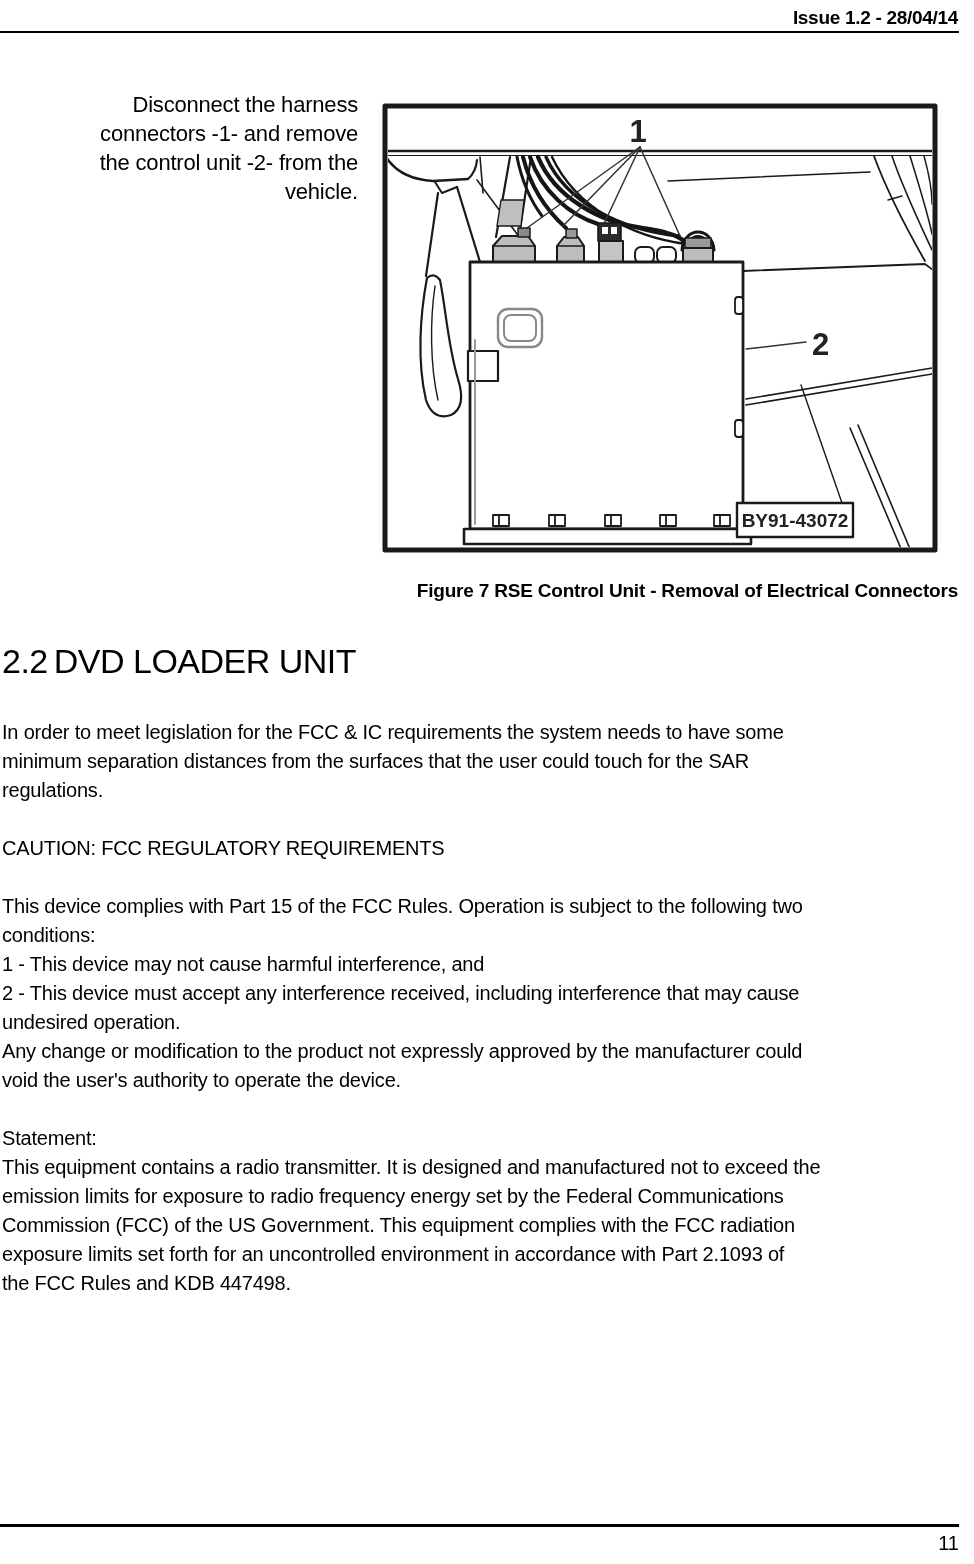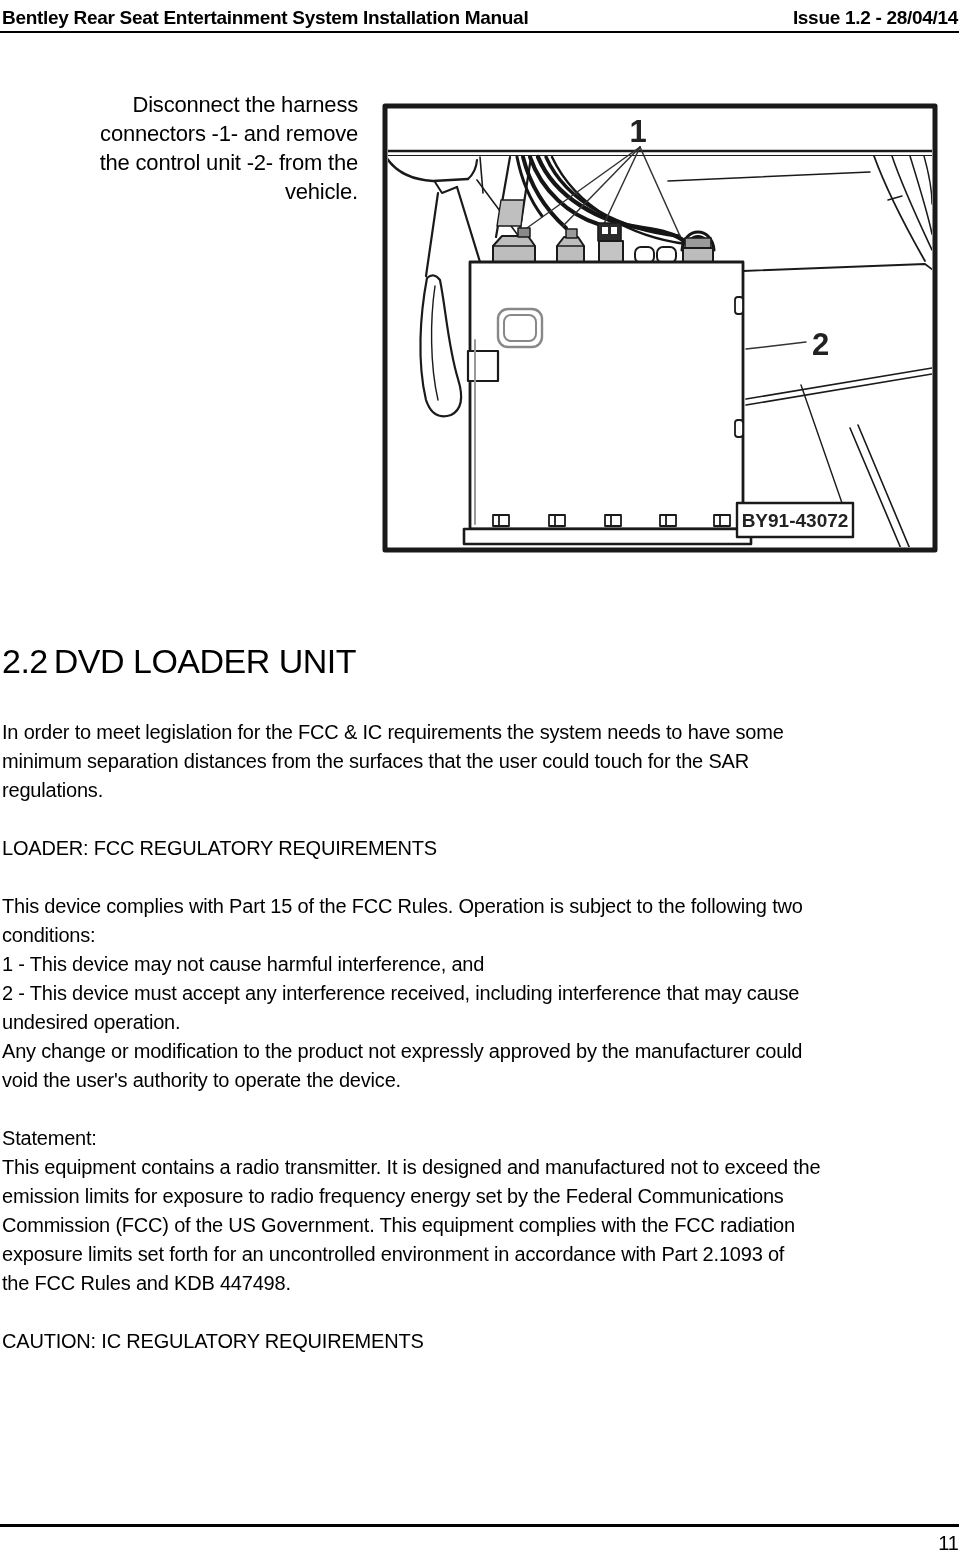--- a/index.html
+++ b/index.html
@@ -29,21 +29,20 @@
   .bodytext p.first{margin-top:10px;}
   .ftr-rule{position:absolute;left:0;top:1524px;width:959px;height:3px;background:#000;}
   .page-num{position:absolute;left:0;top:1532px;width:959px;text-align:right;font-size:20px;}
   svg text{font-family:"Liberation Sans",sans-serif;}
 </style>
 </head>
 <body>
 
 <div class="page">
 
-  <div class="hdr-title">Bentley Rear Seat Entertainment System Installation Manual</div>
   <div class="hdr-issue">Issue 1.2 - 28/04/14</div>
   <div class="hdr-rule"></div>
 
   <div class="instruction">Disconnect the harness
 connectors -1- and remove
 the control unit -2- from the
 vehicle.</div>
 
   <div class="figure-wrap">
     <svg width="581" height="453" viewBox="0 0 581 453" fill="none" stroke-linecap="round" stroke-linejoin="round">
@@ -159,42 +158,42 @@
 
         <rect x="357" y="403" width="116" height="34" fill="#ffffff" stroke-width="2.4"></rect>
       </g>
 
       <text x="258" y="42" font-size="31" font-weight="600" fill="#222" text-anchor="middle" stroke="none">1</text>
       <text x="432" y="255" font-size="31" font-weight="600" fill="#222" stroke="none">2</text>
       <text x="415" y="427" font-size="19" font-weight="600" fill="#222" text-anchor="middle" stroke="none">BY91-43072</text>
     </svg>
   </div>
 
+  <div class="fig-caption">Figure 7 RSE Control Unit - Removal of Electrical Connectors</div>
 
   <div class="section-heading">
     <span class="num">2.2</span><span>DVD LOADER UNIT</span>
   </div>
 
   <div class="bodytext">
     <p class="first">In order to meet legislation for the FCC &amp; IC requirements the system needs to have some
 minimum separation distances from the surfaces that the user could touch for the SAR
 regulations.</p>
-    <p>LOADER: FCC REGULATORY REQUIREMENTS</p>
+    <p>CAUTION: FCC REGULATORY REQUIREMENTS</p>
     <p>This device complies with Part 15 of the FCC Rules. Operation is subject to the following two
 conditions:
 1 - This device may not cause harmful interference, and
 2 - This device must accept any interference received, including interference that may cause
 undesired operation.
 Any change or modification to the product not expressly approved by the manufacturer could
 void the user's authority to operate the device.</p>
     <p>Statement:
 This equipment contains a radio transmitter. It is designed and manufactured not to exceed the
 emission limits for exposure to radio frequency energy set by the Federal Communications
 Commission (FCC) of the US Government. This equipment complies with the FCC radiation
 exposure limits set forth for an uncontrolled environment in accordance with Part 2.1093 of
 the FCC Rules and KDB 447498.</p>
-    <p>CAUTION: IC REGULATORY REQUIREMENTS</p>
   </div>
 
   <div class="ftr-rule"></div>
   <div class="page-num">11</div>
 
 </div>
 
 </body></html>

